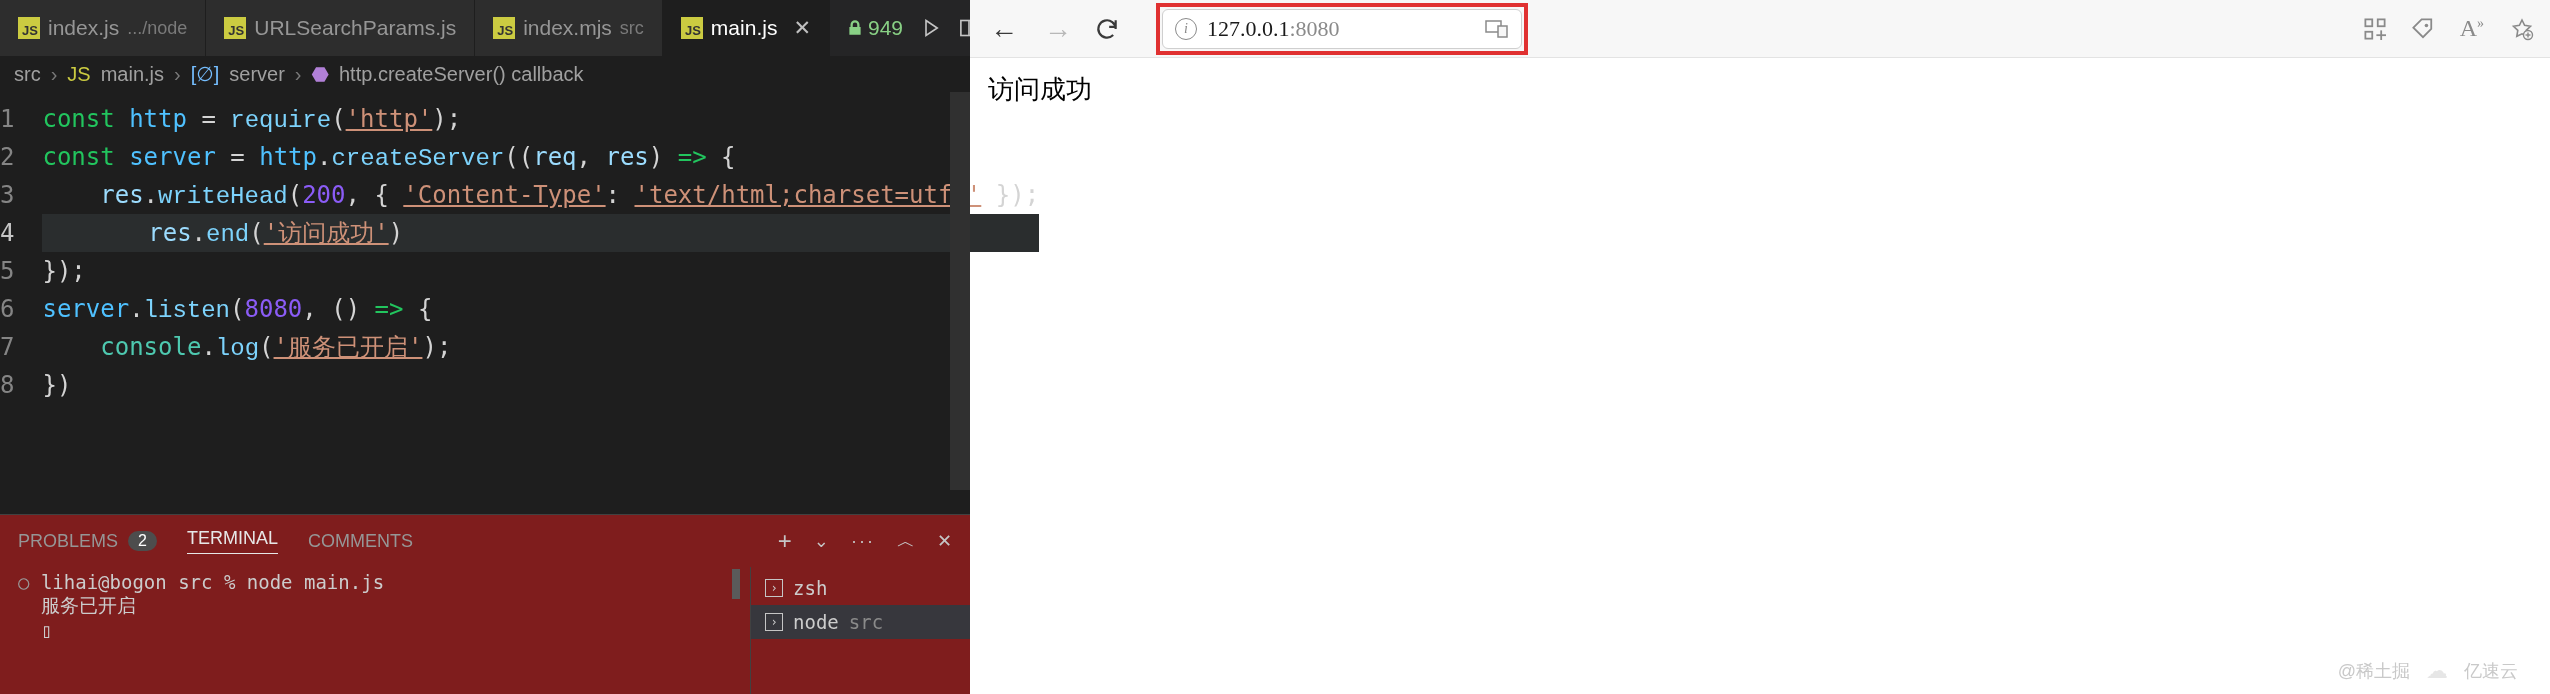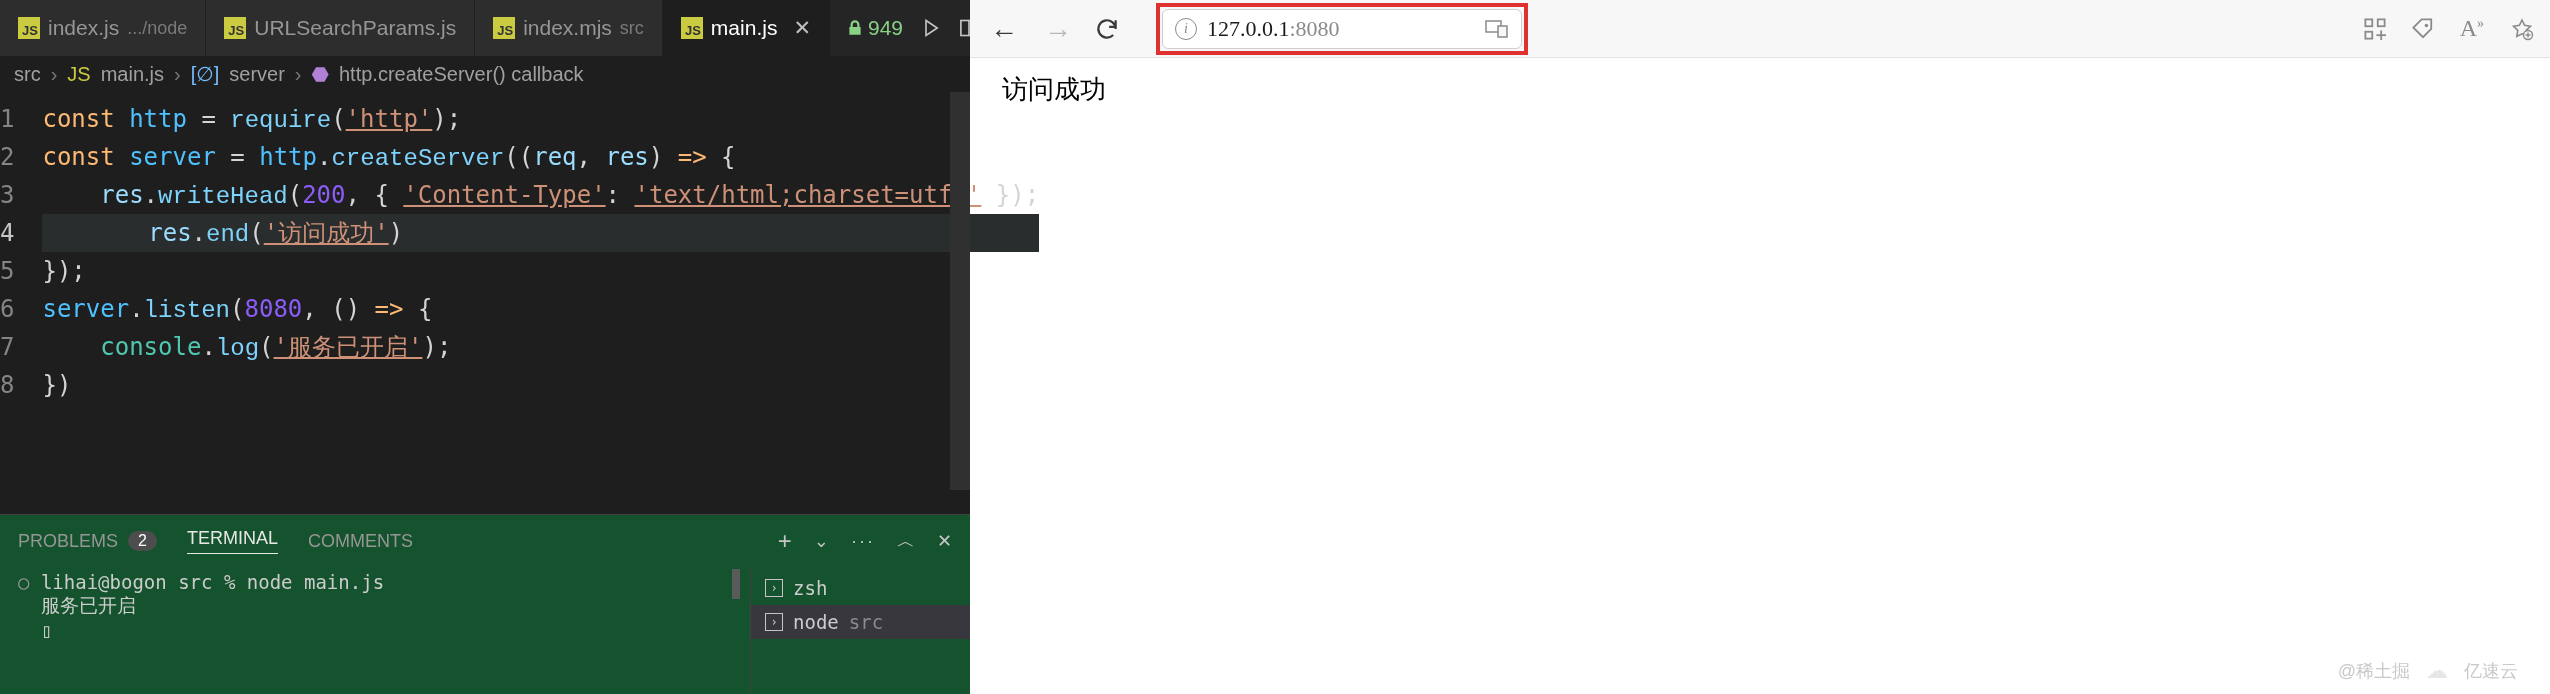--- a/index.html
+++ b/index.html
@@ -100,21 +100,21 @@
       text-align: right;
       color: #858585;
       padding-right: 28px;
       user-select: none;
     }
     .gutter div { height: 38px; }
     .gutter .cur { color: #c6c6c6; }
     .code-lines { flex: 1; }
     .code-lines .line { height: 38px; white-space: pre; }
     .line.current { background: #2a2d2e; padding-left: 48px; }
-    .kw { color: #fdba74; }
+    .kw { color: #22c55e; }
     .var { color: #4fc1ff; }
     .fn { color: #7dd3fc; font-family: Liberation Mono, monospace; }
     .str { color: #ce9178; text-decoration: underline; }
     .num { color: #8b5cf6; }
     .param { color: #9cdcfe; }
     .punct { color: #d4d4d4; }
     .obj { color: #4ec9b0; margin-top: 26px; }
     .minimap {
       position: absolute;
       right: 0; top: 0;
@@ -124,21 +124,21 @@
     }
     .minimap-slider {
       background: rgba(121,121,121,0.2);
       height: 100%;
       width: 100%;
     }
     
     
     .panel {
       border-top: 1px solid #414141;
-      background: #14532d;
+      background: #7f1d1d;
       display: flex;
       flex-direction: column;
       height: 180px;
       margin-top: 24px;
     }
     .panel-tabs {
       display: flex;
       align-items: center;
       padding: 0 18px;
       height: 52px;
@@ -272,21 +272,21 @@
     .toolbar-right {
       margin-left: auto;
       display: flex;
       gap: 26px;
       color: #8a8a8a;
       font-size: 22px;
       align-items: center;
     }
     .browser-content {
       flex: 1;
-      padding: 14px 32px;
+      padding: 14px 18px;
       font-size: 26px;
       color: #000000;
       position: relative;
     }
     .watermarks {
       position: absolute;
       right: 32px;
       bottom: 10px;
       display: flex;
       gap: 16px;

